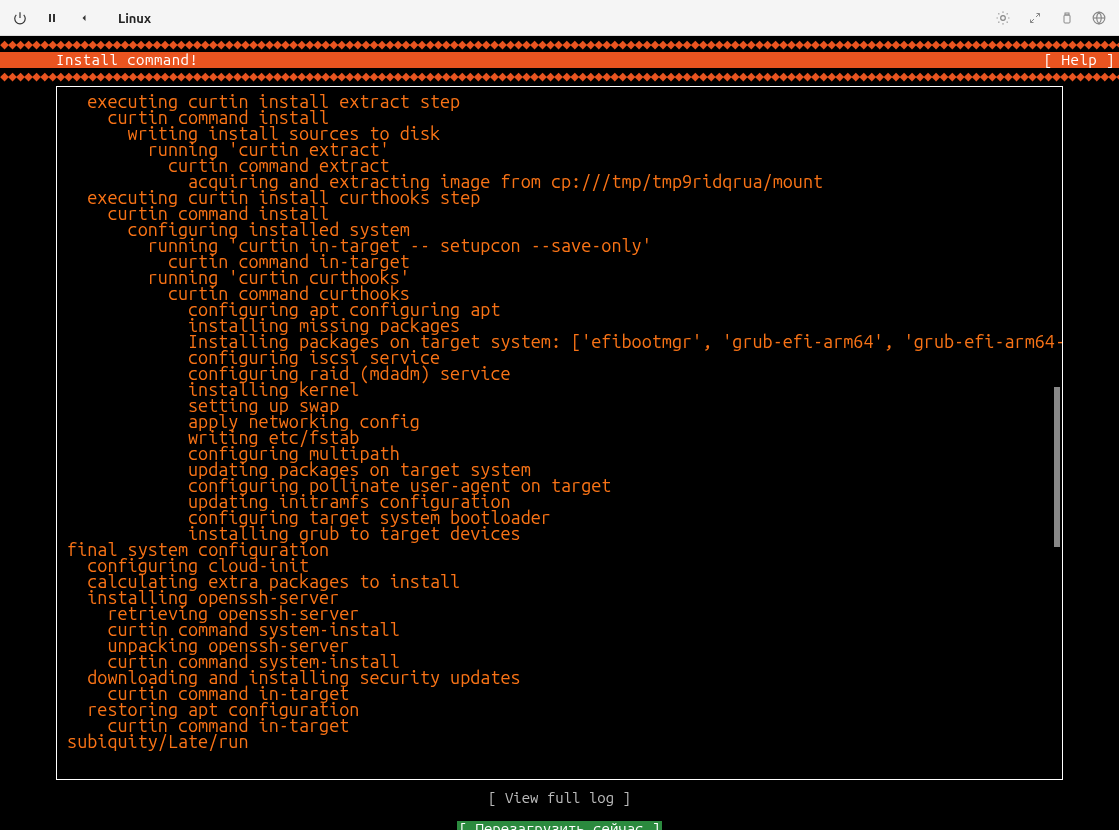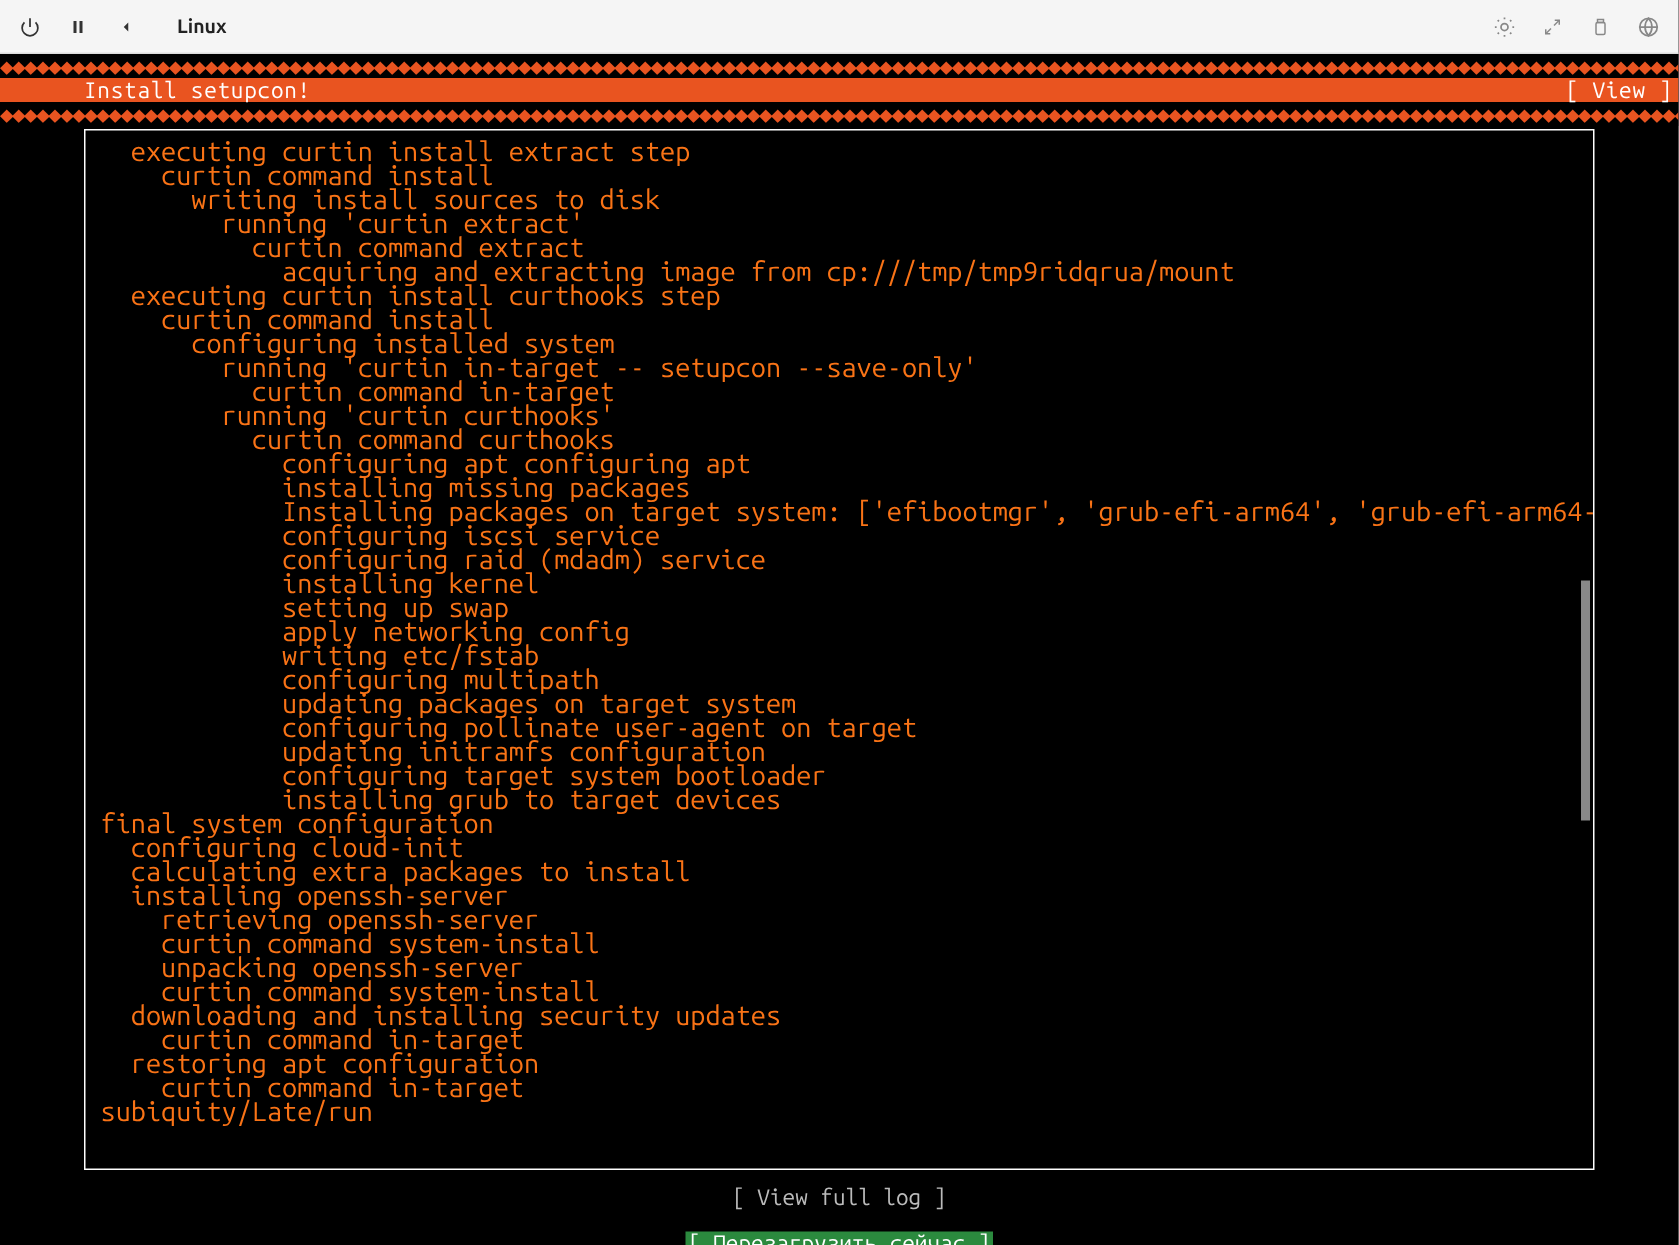--- a/index.html
+++ b/index.html
@@ -149,22 +149,22 @@
           <line x1="2" y1="12" x2="22" y2="12"></line>
           <path d="M12 2a15.3 15.3 0 0 1 4 10 15.3 15.3 0 0 1-4 10 15.3 15.3 0 0 1-4-10 15.3 15.3 0 0 1 4-10z"></path>
         </svg>
     </span>
   </div>
 </div>
 
 <div class="terminal">
   <div class="diamond-strip">◆◆◆◆◆◆◆◆◆◆◆◆◆◆◆◆◆◆◆◆◆◆◆◆◆◆◆◆◆◆◆◆◆◆◆◆◆◆◆◆◆◆◆◆◆◆◆◆◆◆◆◆◆◆◆◆◆◆◆◆◆◆◆◆◆◆◆◆◆◆◆◆◆◆◆◆◆◆◆◆◆◆◆◆◆◆◆◆◆◆◆◆◆◆◆◆◆◆◆◆◆◆◆◆◆◆◆◆◆◆◆◆◆◆◆◆◆◆◆◆◆◆◆◆◆◆◆◆◆◆◆◆◆◆◆◆◆◆◆◆◆◆◆◆◆◆◆◆◆◆</div>
   <div class="header-bar">
-    <span class="title">Install setupcon!</span>
-    <span class="help">[ View ]</span>
+    <span class="title">Install command!</span>
+    <span class="help">[ Help ]</span>
   </div>
   <div class="diamond-strip">◆◆◆◆◆◆◆◆◆◆◆◆◆◆◆◆◆◆◆◆◆◆◆◆◆◆◆◆◆◆◆◆◆◆◆◆◆◆◆◆◆◆◆◆◆◆◆◆◆◆◆◆◆◆◆◆◆◆◆◆◆◆◆◆◆◆◆◆◆◆◆◆◆◆◆◆◆◆◆◆◆◆◆◆◆◆◆◆◆◆◆◆◆◆◆◆◆◆◆◆◆◆◆◆◆◆◆◆◆◆◆◆◆◆◆◆◆◆◆◆◆◆◆◆◆◆◆◆◆◆◆◆◆◆◆◆◆◆◆◆◆◆◆◆◆◆◆◆◆◆</div>
 
   <div class="log-frame">
     <div class="log-content">   executing curtin install extract step
      curtin command install
        writing install sources to disk
          running 'curtin extract'
            curtin command extract
              acquiring and extracting image from cp:///tmp/tmp9ridqrua/mount

